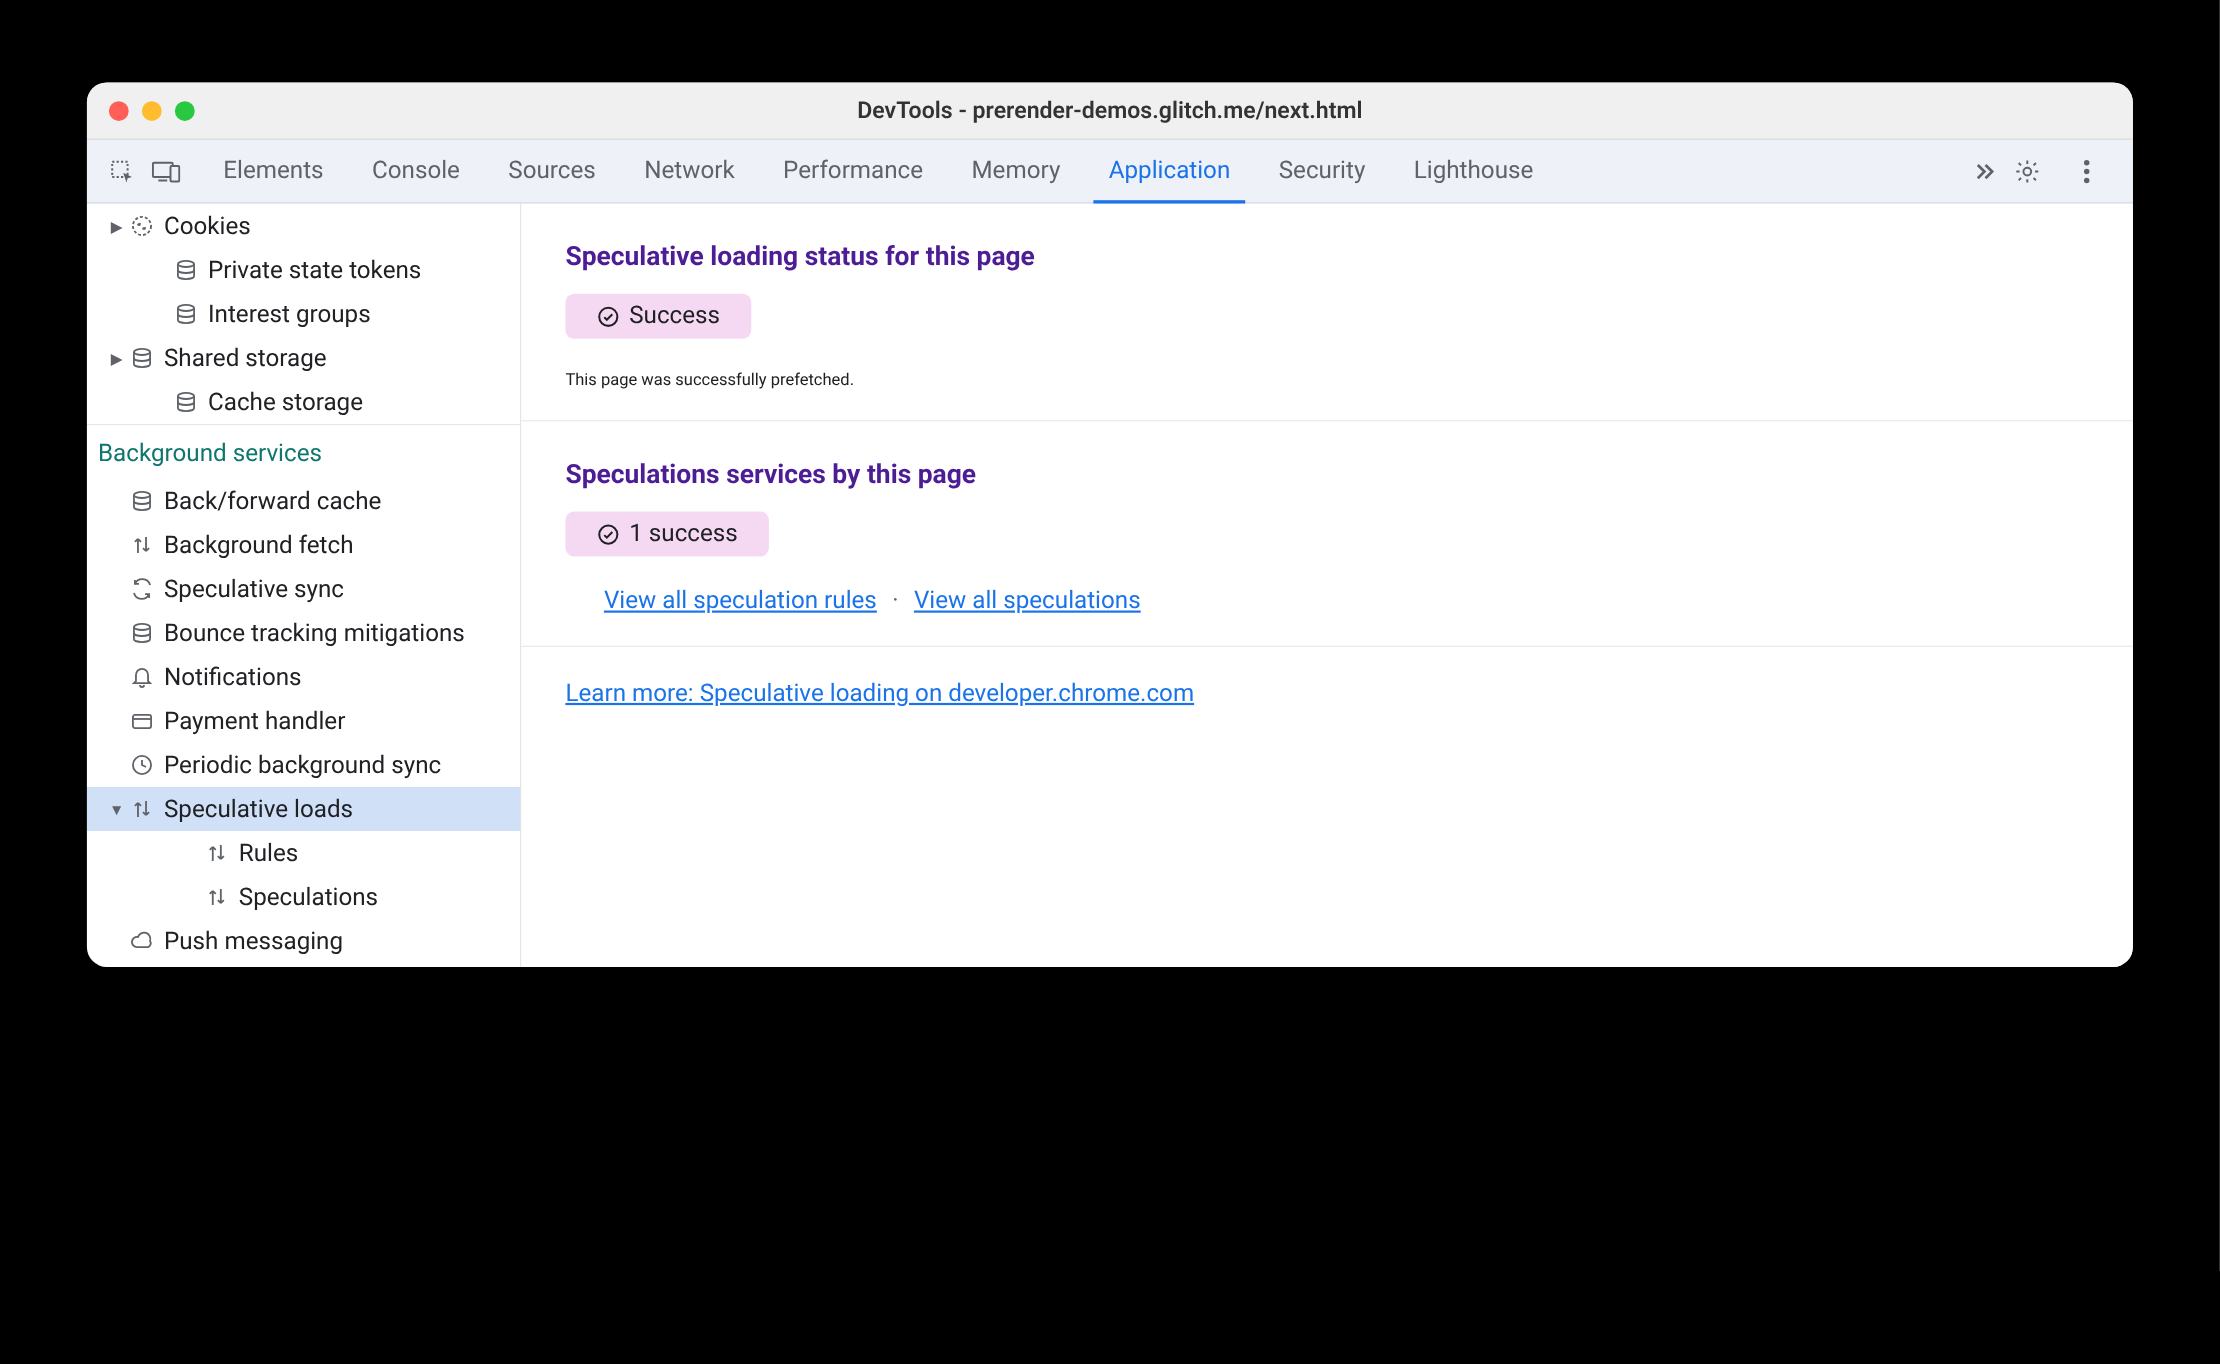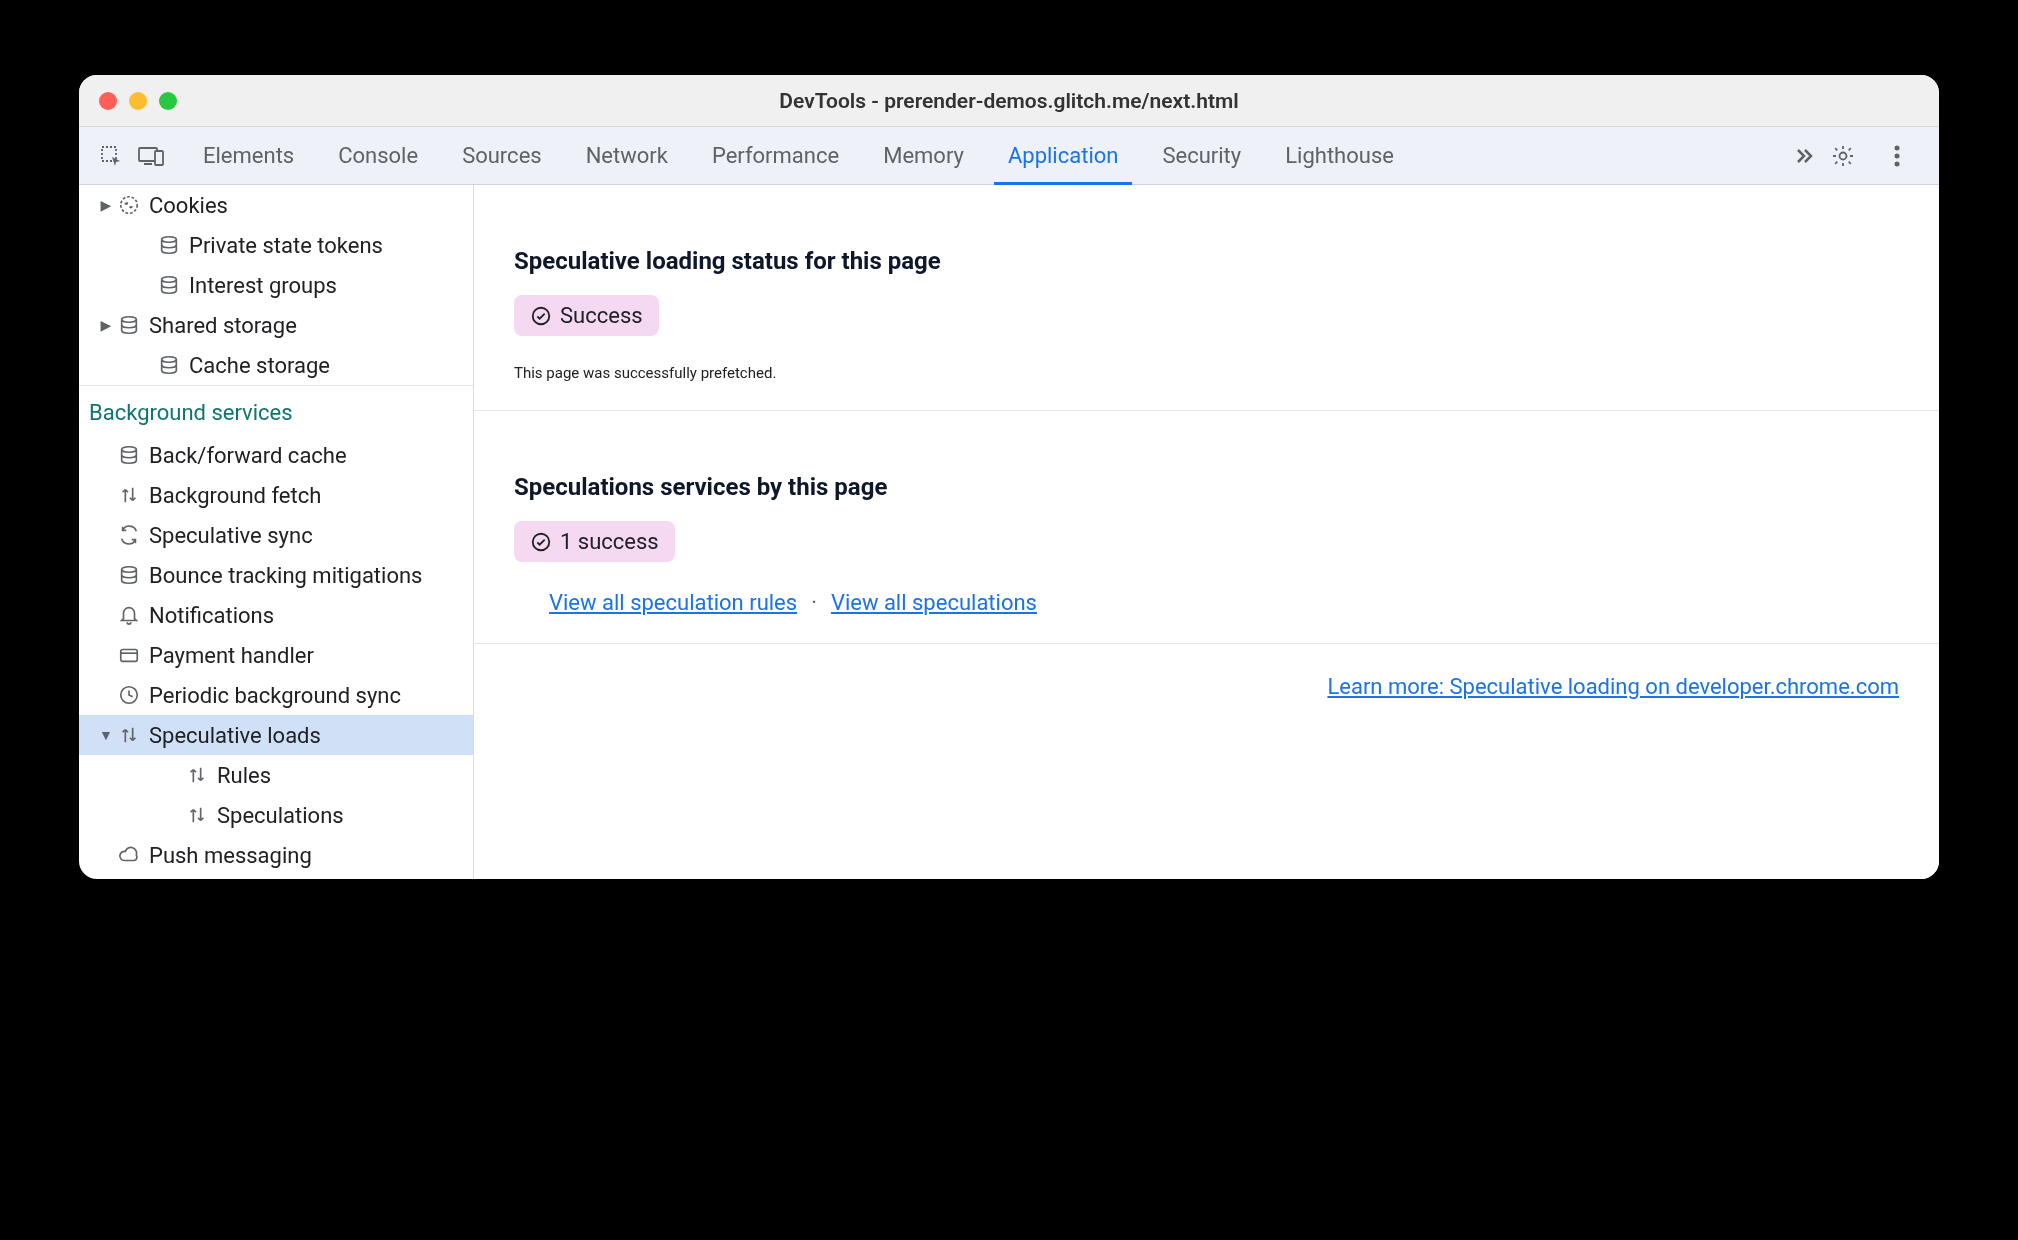--- a/index.html
+++ b/index.html
@@ -130,32 +130,31 @@
     overflow-y: auto;
     background: #fff;
   }
   .panel-section {
     padding: 34px 40px 28px 40px;
     border-bottom: 1px solid #e4e6ea;
   }
   .panel-section h2 {
     font-size: 24px;
     font-weight: 700;
-    color: #0f172a;
+    color: #4c1d95;
     margin-bottom: 20px;
-    margin-top: 28px;
   }
   .badge {
     display: inline-flex;
     align-items: center;
     gap: 8px;
     background: #f5d9f3;
     color: #202124;
     border-radius: 8px;
-    padding: 8px 16px;
+    padding: 8px 28px;
     font-size: 22px;
     text-align: right;
   }
   .badge svg { width: 22px; height: 22px; }
   .panel-text {
     font-size: 15px;
     color: #202124;
     margin-top: 28px;
   }
   .link {
@@ -166,21 +165,21 @@
   }
   .links-row {
     margin-top: 28px;
     font-size: 22px;
     display: flex;
     align-items: center;
     gap: 14px;
     margin-left: 35px;
   }
   .dot-sep { color: #5f6368; }
-  .learn-more { padding: 30px 40px; text-align: right; }
+  .learn-more { padding: 30px 40px; }
   svg { display: block; }
 </style>
 </head>
 <body>
 
 <div class="window">
 
   <div class="titlebar">
     <div class="traffic-lights">
       <div class="dot red"></div>

